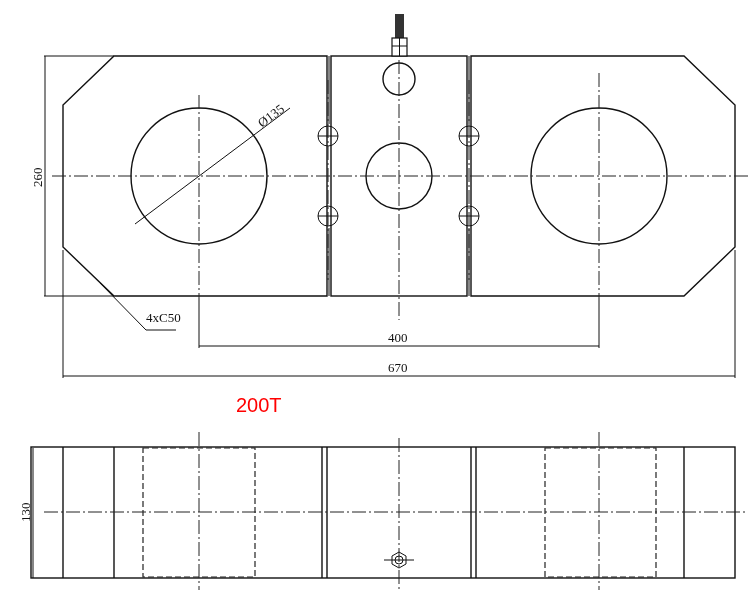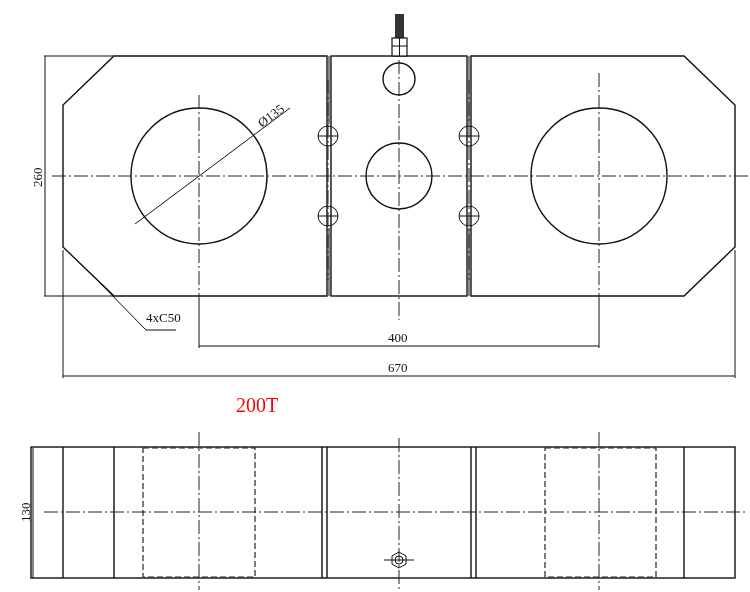--- a/index.html
+++ b/index.html
@@ -3,21 +3,21 @@
 <meta charset="utf-8">
 <style>
   html,body{margin:0;padding:0;background:#fff;}
   body{width:750px;height:592px;position:relative;overflow:hidden;font-family:"Liberation Serif","DejaVu Serif",serif;}
   svg{position:absolute;left:0;top:0;}
   .ln{stroke:#111;stroke-width:1.4;fill:none;}
   .thin{stroke:#111;stroke-width:1;fill:none;}
   .cl{stroke:#222;stroke-width:1;fill:none;stroke-dasharray:14 3 2 3;}
   .hid{stroke:#222;stroke-width:1.2;fill:none;stroke-dasharray:6 3;}
   .dim{font-family:"Liberation Serif","DejaVu Serif",serif;font-size:13px;fill:#111;}
-  .red{position:absolute;left:236px;top:394px;font-family:Liberation Serif, serif;font-size:20px;color:#ff0000;}
+  .red{position:absolute;left:236px;top:394px;font-family:Liberation Sans, sans-serif;font-size:20px;color:#ff0000;}
 </style>
 </head>
 <body>
 
 <div class="red">200T</div>
 
 <svg width="750" height="592" viewBox="0 0 750 592">
 
   <g>
 

